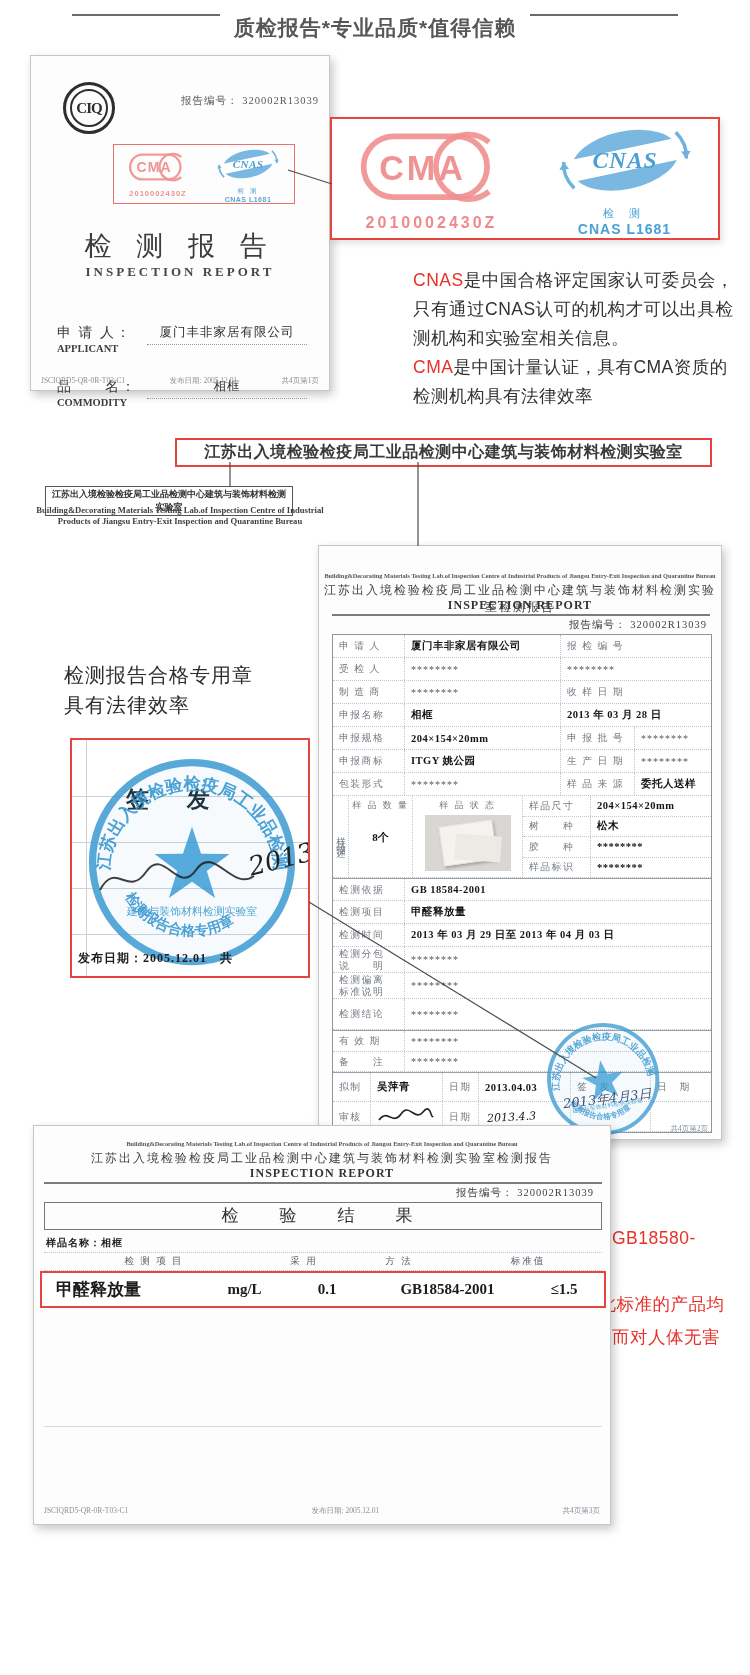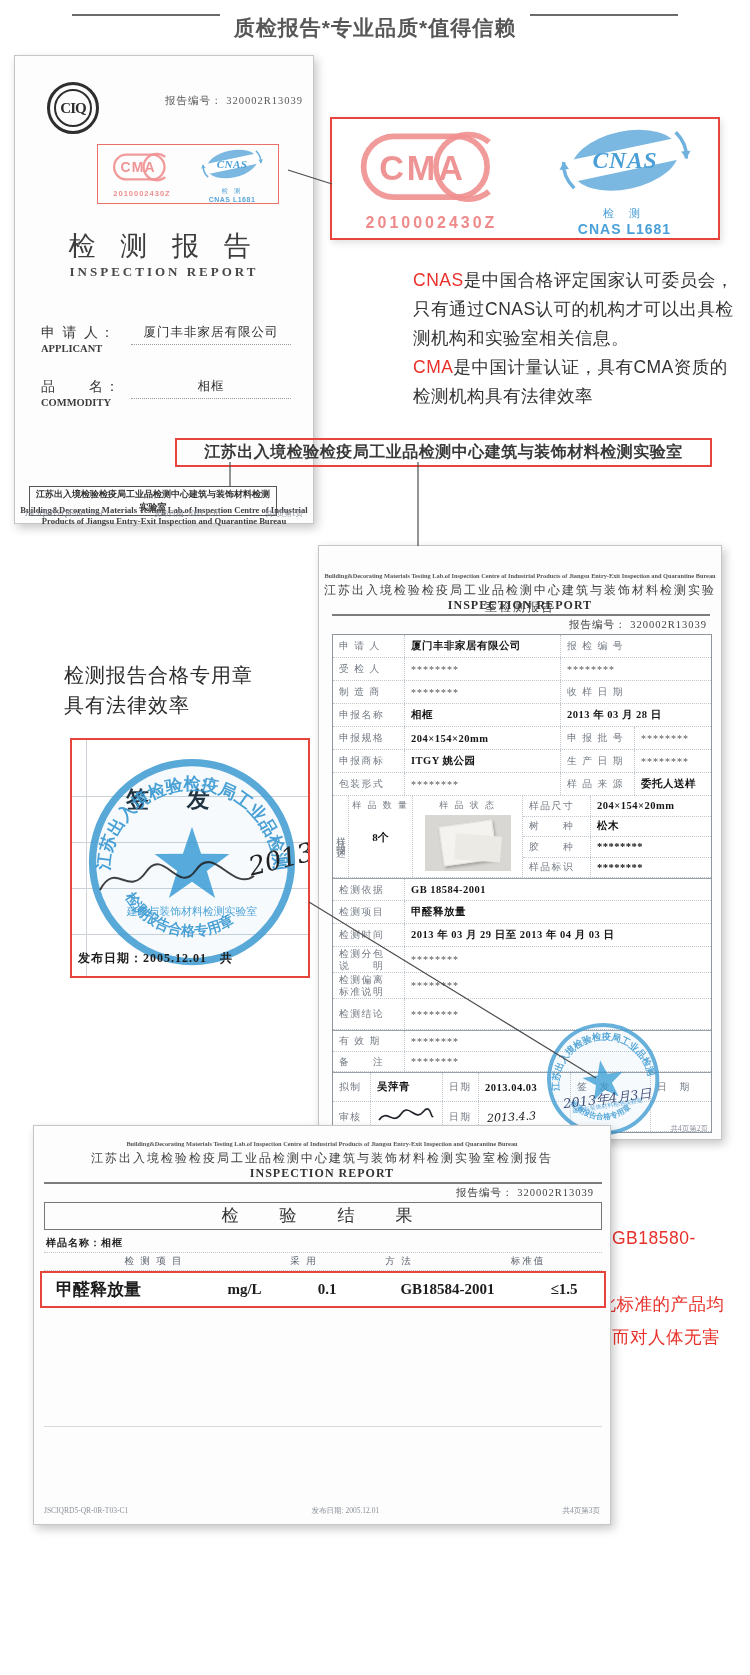--- a/index.html
+++ b/index.html
@@ -6,21 +6,21 @@
   .stage{position:relative;width:750px;height:1675px;background:#ffffff;overflow:hidden;
          font-family:"Liberation Sans",sans-serif;}
   
   .hdr{position:absolute;left:0;top:14px;width:750px;height:36px;display:flex;justify-content:center;}
   .hdr .rule{width:148px;height:2px;background:#6b6b6b;}
   .hdr .ttl{margin:0 14px;font-size:21px;font-weight:bold;color:#575757;letter-spacing:1px;}
   
   .doc{position:absolute;background:#fdfdfd;border:1px solid #c6c6c6;box-shadow:3px 4px 9px rgba(0,0,0,0.22);box-sizing:border-box;}
   .ser{font-family:"Liberation Serif",serif;}
   
-  #doc1{left:14px;top:55px;width:300px;height:469px;}
+  #doc1{left:30px;top:55px;width:300px;height:336px;}
   .ciq{position:absolute;left:32px;top:26px;width:46px;height:46px;border:3px solid #2e2e2e;border-radius:50%;
        display:flex;align-items:center;justify-content:center;}
   .ciq-in{width:34px;height:34px;border:2px solid #2e2e2e;border-radius:50%;display:flex;align-items:center;justify-content:center;
           font-family:"Liberation Serif",serif;font-weight:bold;font-size:15px;color:#2e2e2e;letter-spacing:-1px;}
   .rptno1{position:absolute;left:150px;top:38px;font-size:10.5px;color:#5a5a5a;letter-spacing:1px;}
   .stampbox{position:absolute;left:82px;top:88px;width:180px;height:58px;border:1px solid #e8716c;display:flex;align-items:center;justify-content:space-around;}
   .mini-code{font-size:7.5px;font-weight:bold;color:#ef8f8f;letter-spacing:1px;text-align:center;}
   .mini-cnas-tag{font-size:6.5px;color:#5aa5d8;text-align:center;letter-spacing:2px;}
   .mini-cnas-code{font-size:7px;font-weight:bold;color:#5aa5d8;text-align:center;letter-spacing:.5px;}
   .d1-title{position:absolute;left:0;top:172px;width:100%;text-align:center;font-size:27px;color:#3d3d3d;letter-spacing:9px;}

